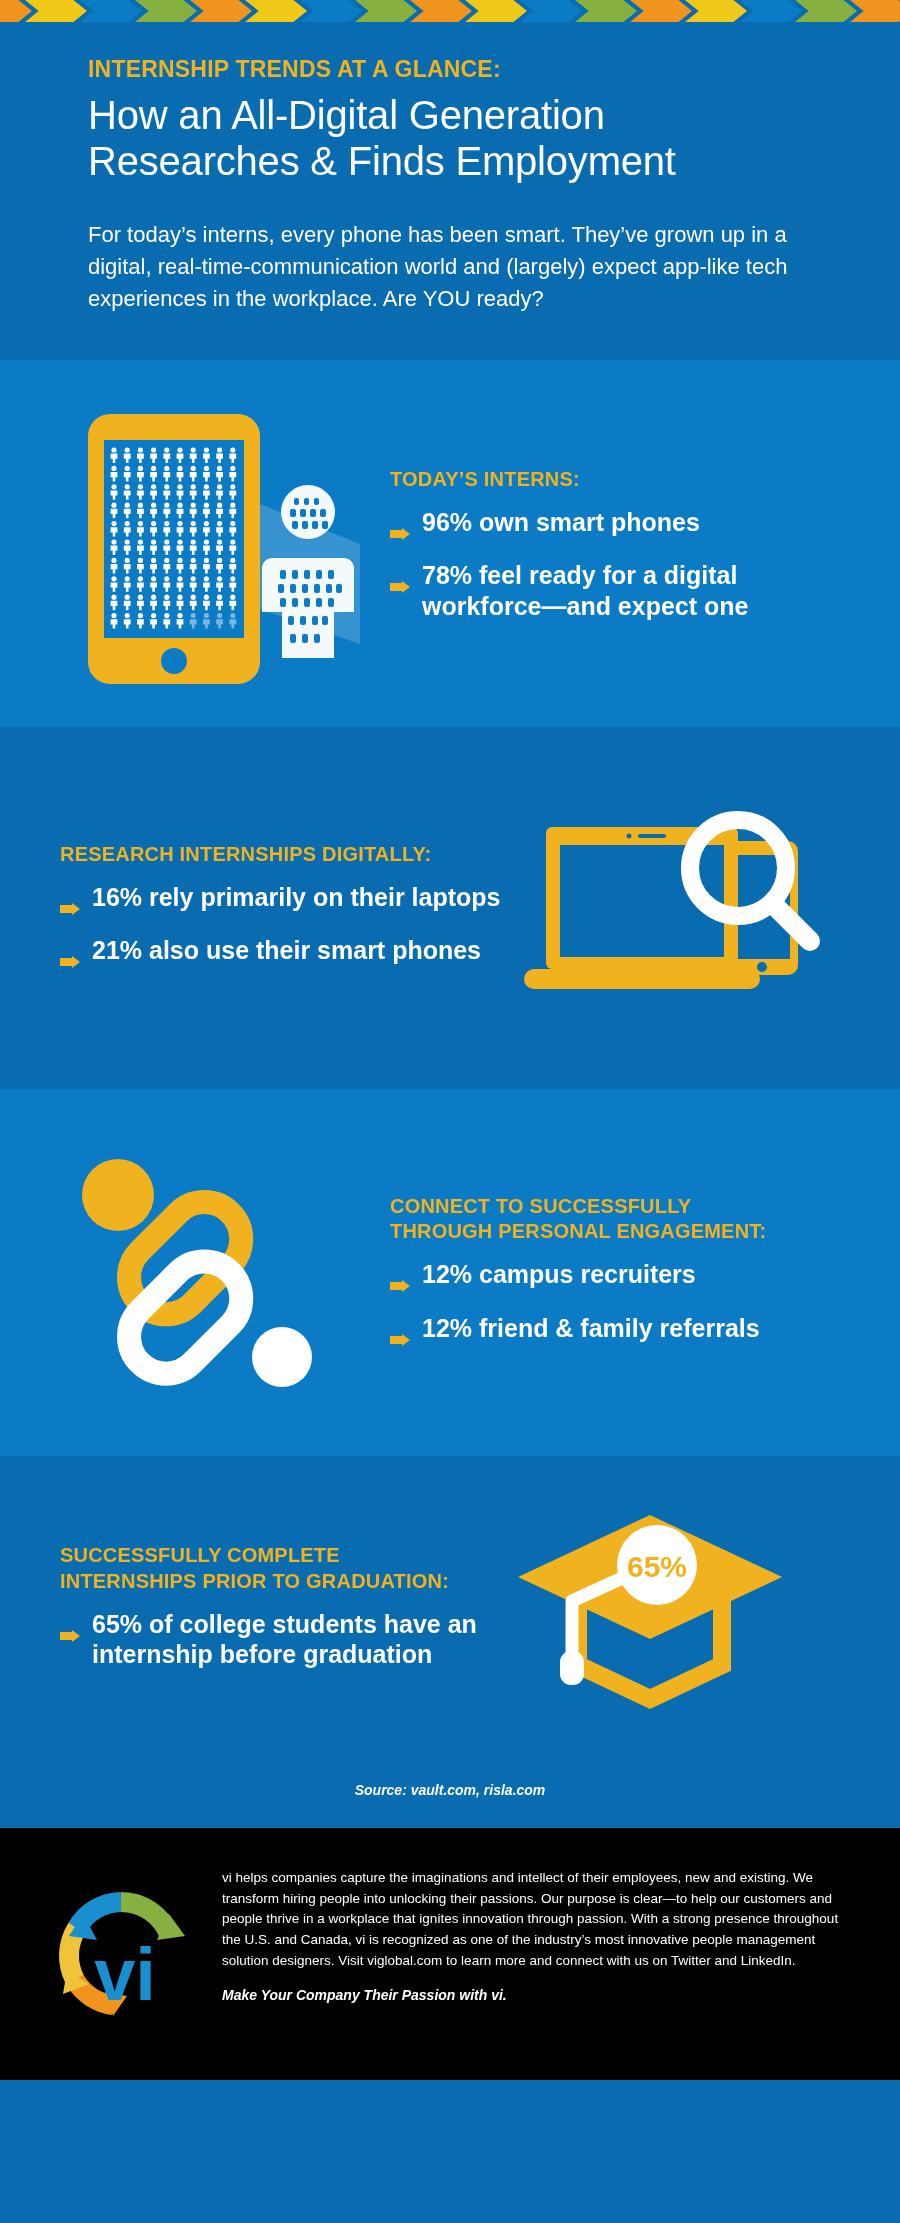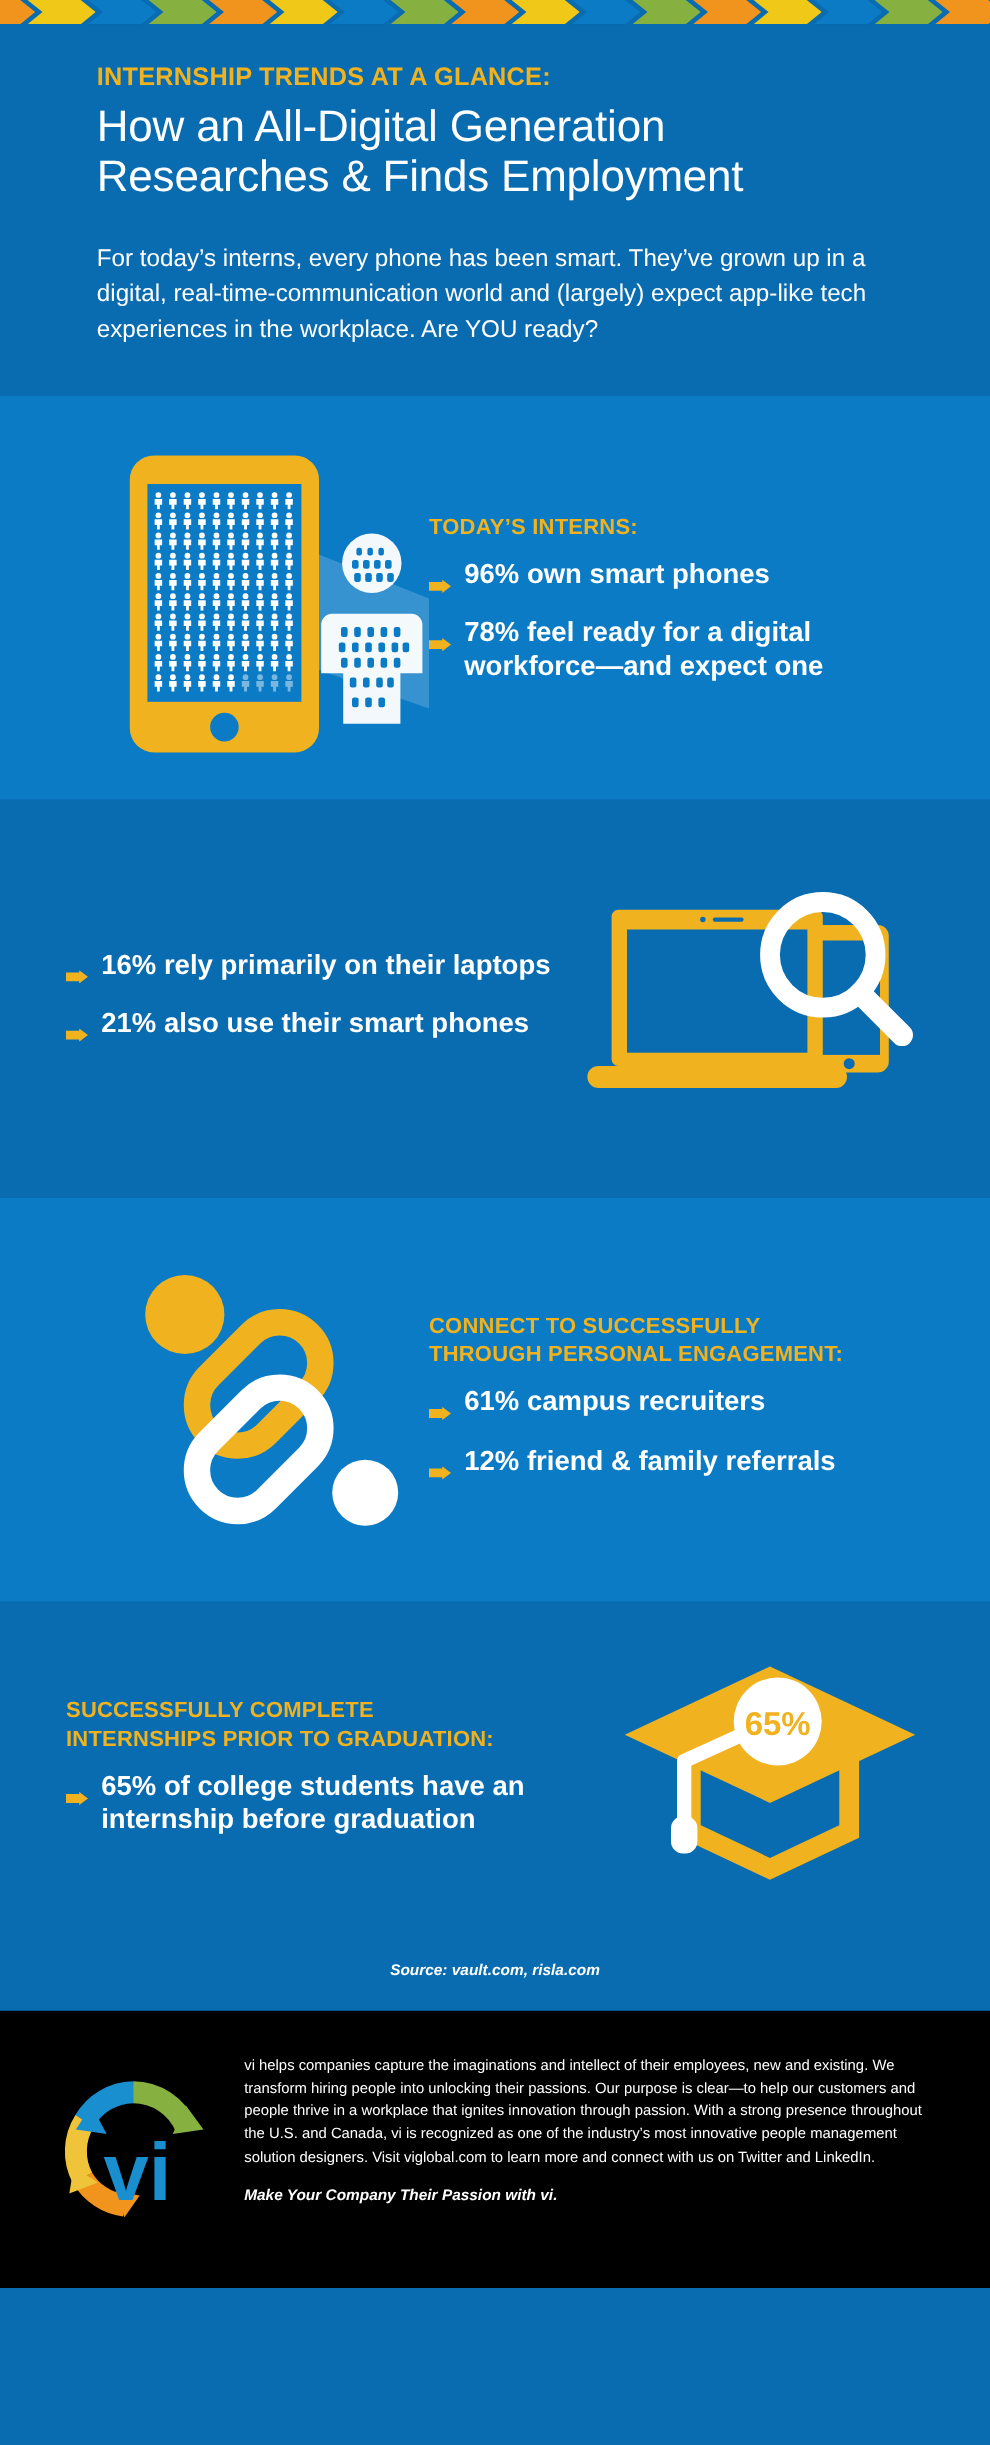--- a/index.html
+++ b/index.html
@@ -34,21 +34,21 @@
   }
   .intro b { font-weight:normal; }
 
   
   .band { position:relative; width:900px; }
   .band.dark  { background:#0a6cb0; }
   .band.light { background:#0b7bc6; }
 
   .row { display:flex; align-items:center; height:100%; padding:0 60px; }
   .row.rev { flex-direction:row-reverse; }
-  .art  { flex:0 0 330px; display:flex; align-items:center; justify-content:flex-end; }
+  .art  { flex:0 0 330px; display:flex; align-items:center; justify-content:flex-start; }
   .txt  { flex:1 1 auto; }
 
   .sect-title {
     color:#f0b21e; font-weight:bold; font-size:20px; line-height:1.28;
     letter-spacing:.2px; margin-bottom:14px;
   }
   .blist { list-style:none; }
   .blist li {
     display:flex; align-items:flex-start; gap:12px;
     color:#ffffff; font-weight:bold; font-size:25px; line-height:1.22;
@@ -397,20 +397,21 @@
           <rect x="50" y="62" width="164" height="112" fill="#0a6cb0"></rect>
           <rect x="128" y="51" width="28" height="4" rx="2" fill="#0a6cb0"></rect>
           <circle cx="119" cy="53" r="2.5" fill="#0a6cb0"></circle>
           <rect x="14" y="186" width="236" height="20" rx="10" fill="#f0b21e"></rect>
 
           <circle cx="228" cy="85" r="48" fill="none" stroke="#ffffff" stroke-width="18"></circle>
           <line x1="262" y1="120" x2="300" y2="158" stroke="#ffffff" stroke-width="20" stroke-linecap="round"></line>
         </svg>
       </div>
       <div class="txt">
+        <div class="sect-title">RESEARCH INTERNSHIPS DIGITALLY:</div>
         <ul class="blist">
           <li>
             <span class="bullet">
               <svg width="20" height="12" viewBox="0 0 20 12">
                   <polygon points="0,2 12,2 12,0 20,6 12,12 12,10 0,10" fill="#f0b21e"></polygon>
                 </svg>
             </span>
             <span>16% rely primarily on their laptops</span>
           </li>
           <li>
@@ -443,21 +444,21 @@
           <div>CONNECT TO SUCCESSFULLY</div>
           <div>THROUGH PERSONAL ENGAGEMENT:</div>
         </div>
         <ul class="blist">
           <li>
             <span class="bullet">
               <svg width="20" height="12" viewBox="0 0 20 12">
                   <polygon points="0,2 12,2 12,0 20,6 12,12 12,10 0,10" fill="#f0b21e"></polygon>
                 </svg>
             </span>
-            <span>61% campus recruiters</span>
+            <span>12% campus recruiters</span>
           </li>
           <li>
             <span class="bullet">
               <svg width="20" height="12" viewBox="0 0 20 12">
                   <polygon points="0,2 12,2 12,0 20,6 12,12 12,10 0,10" fill="#f0b21e"></polygon>
                 </svg>
             </span>
             <span>12% friend &amp; family referrals</span>
           </li>
         </ul>

